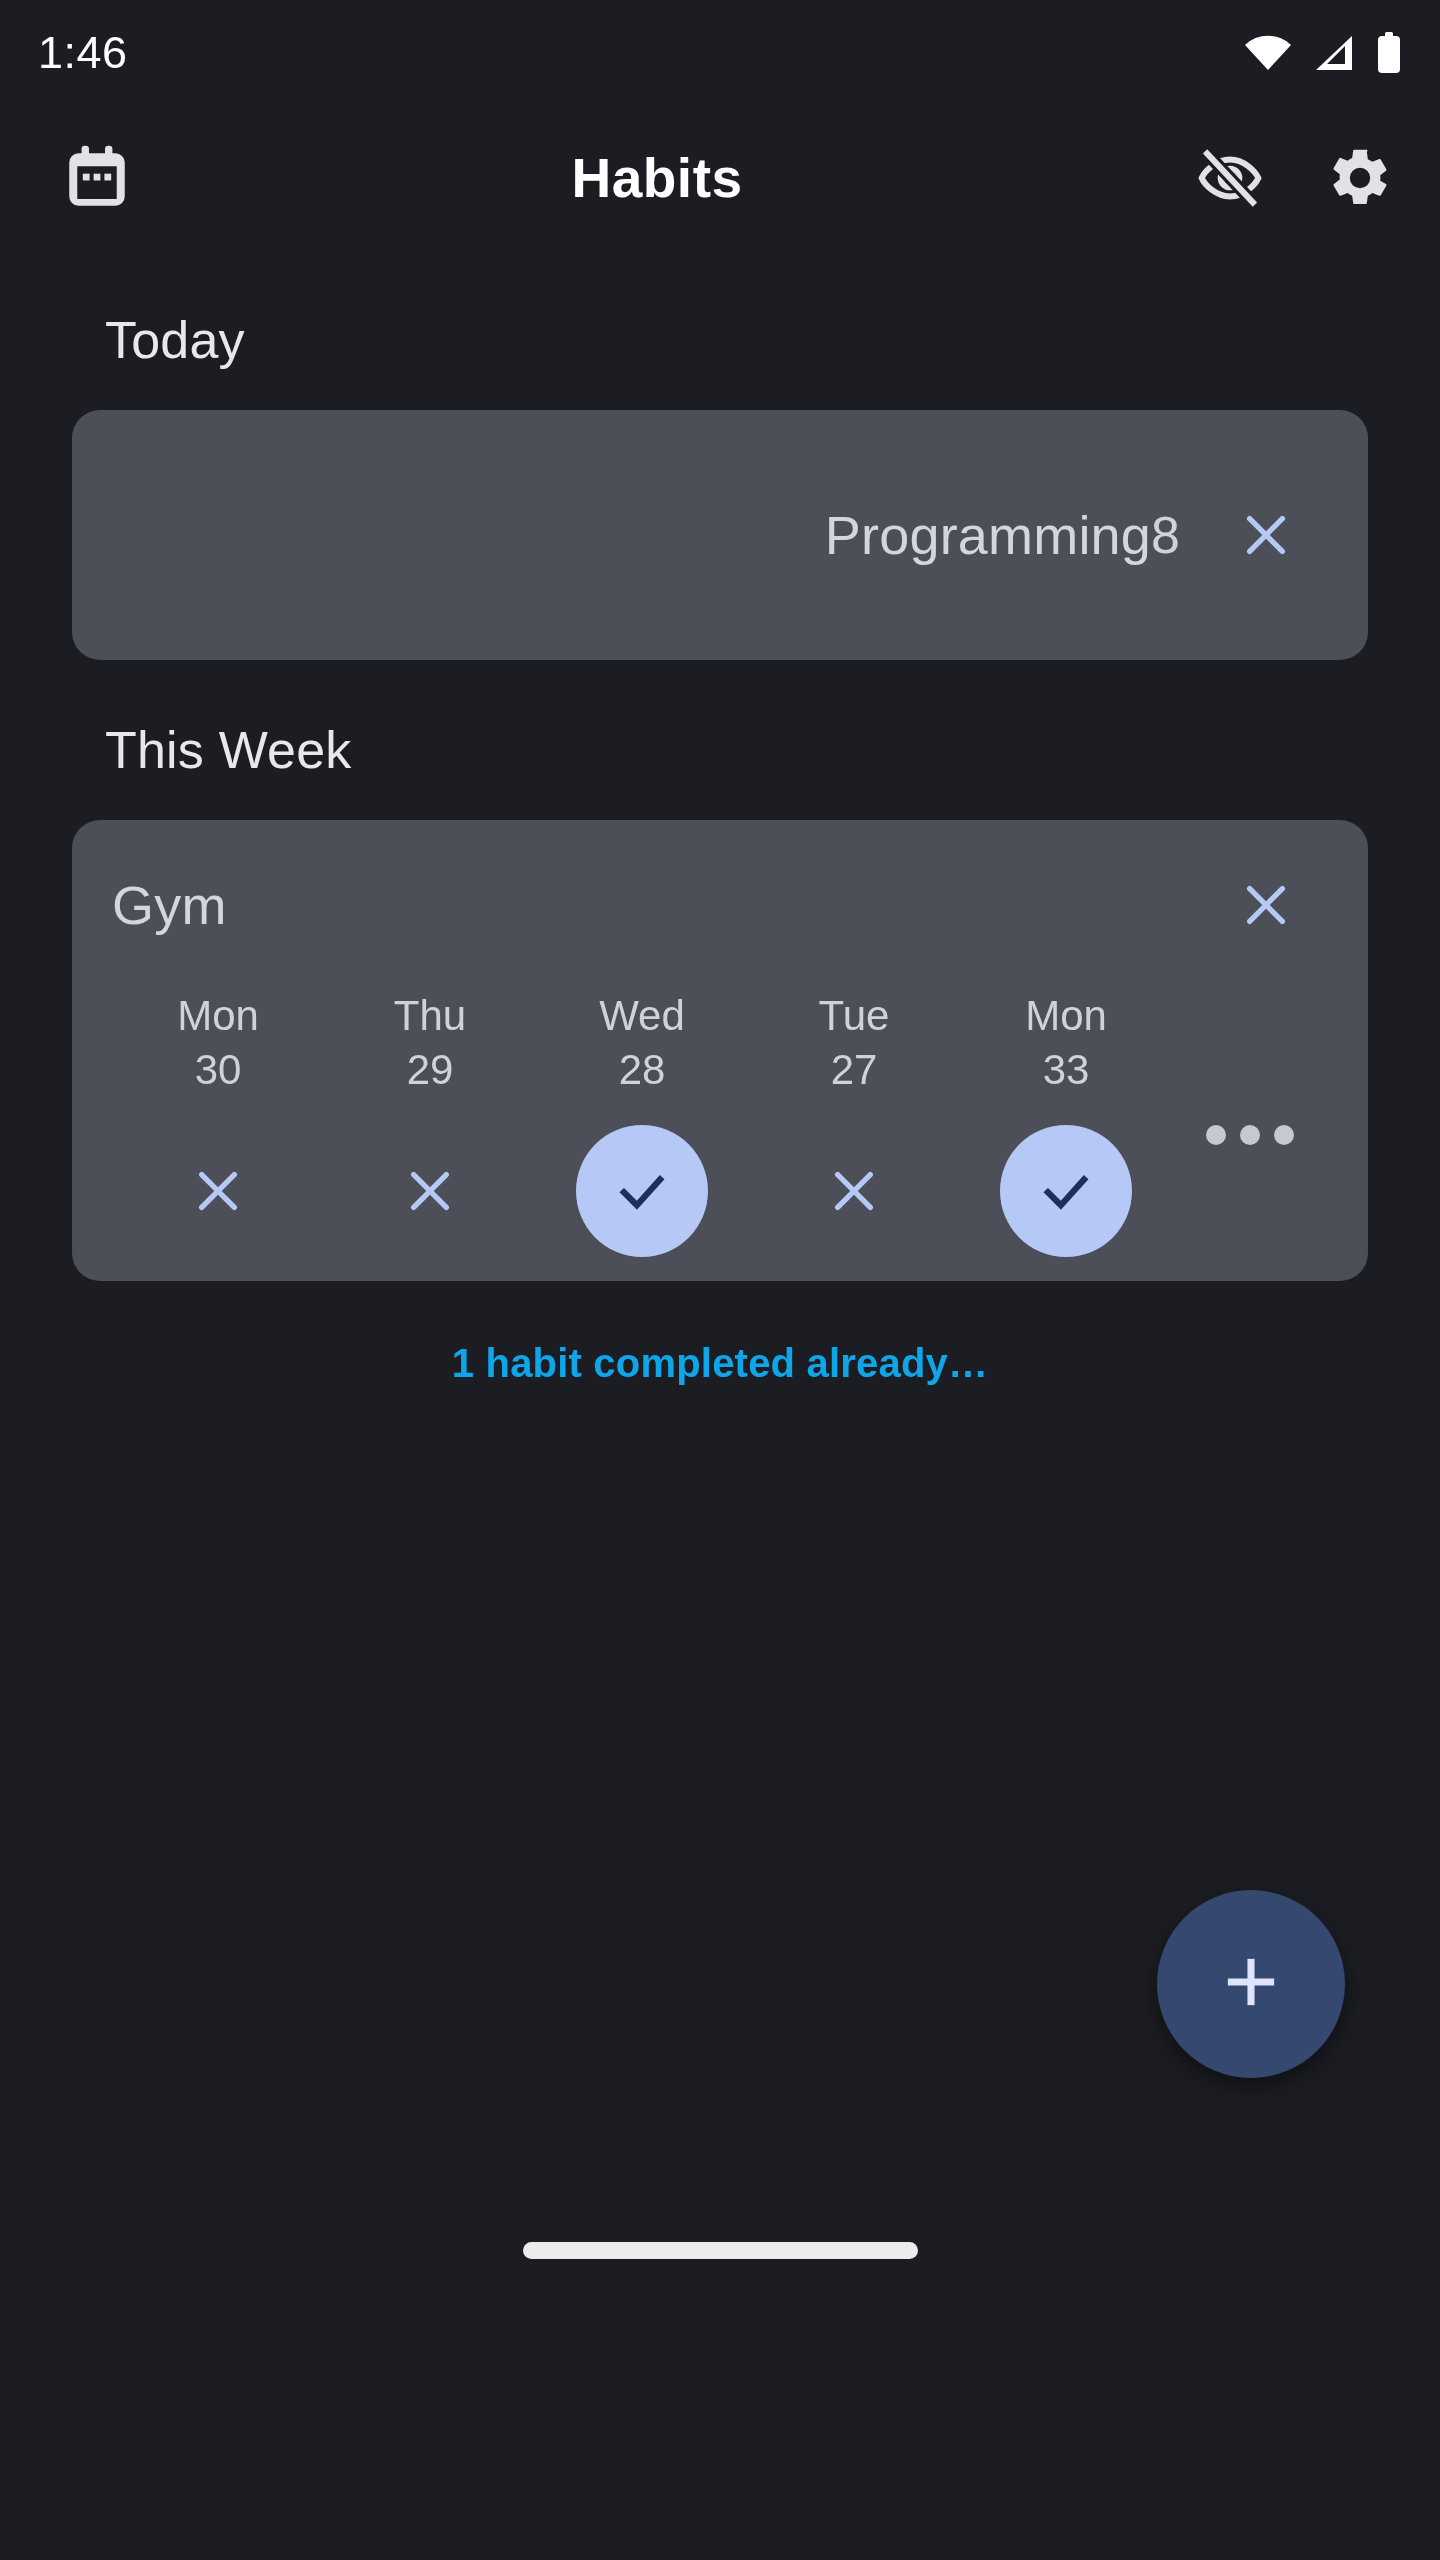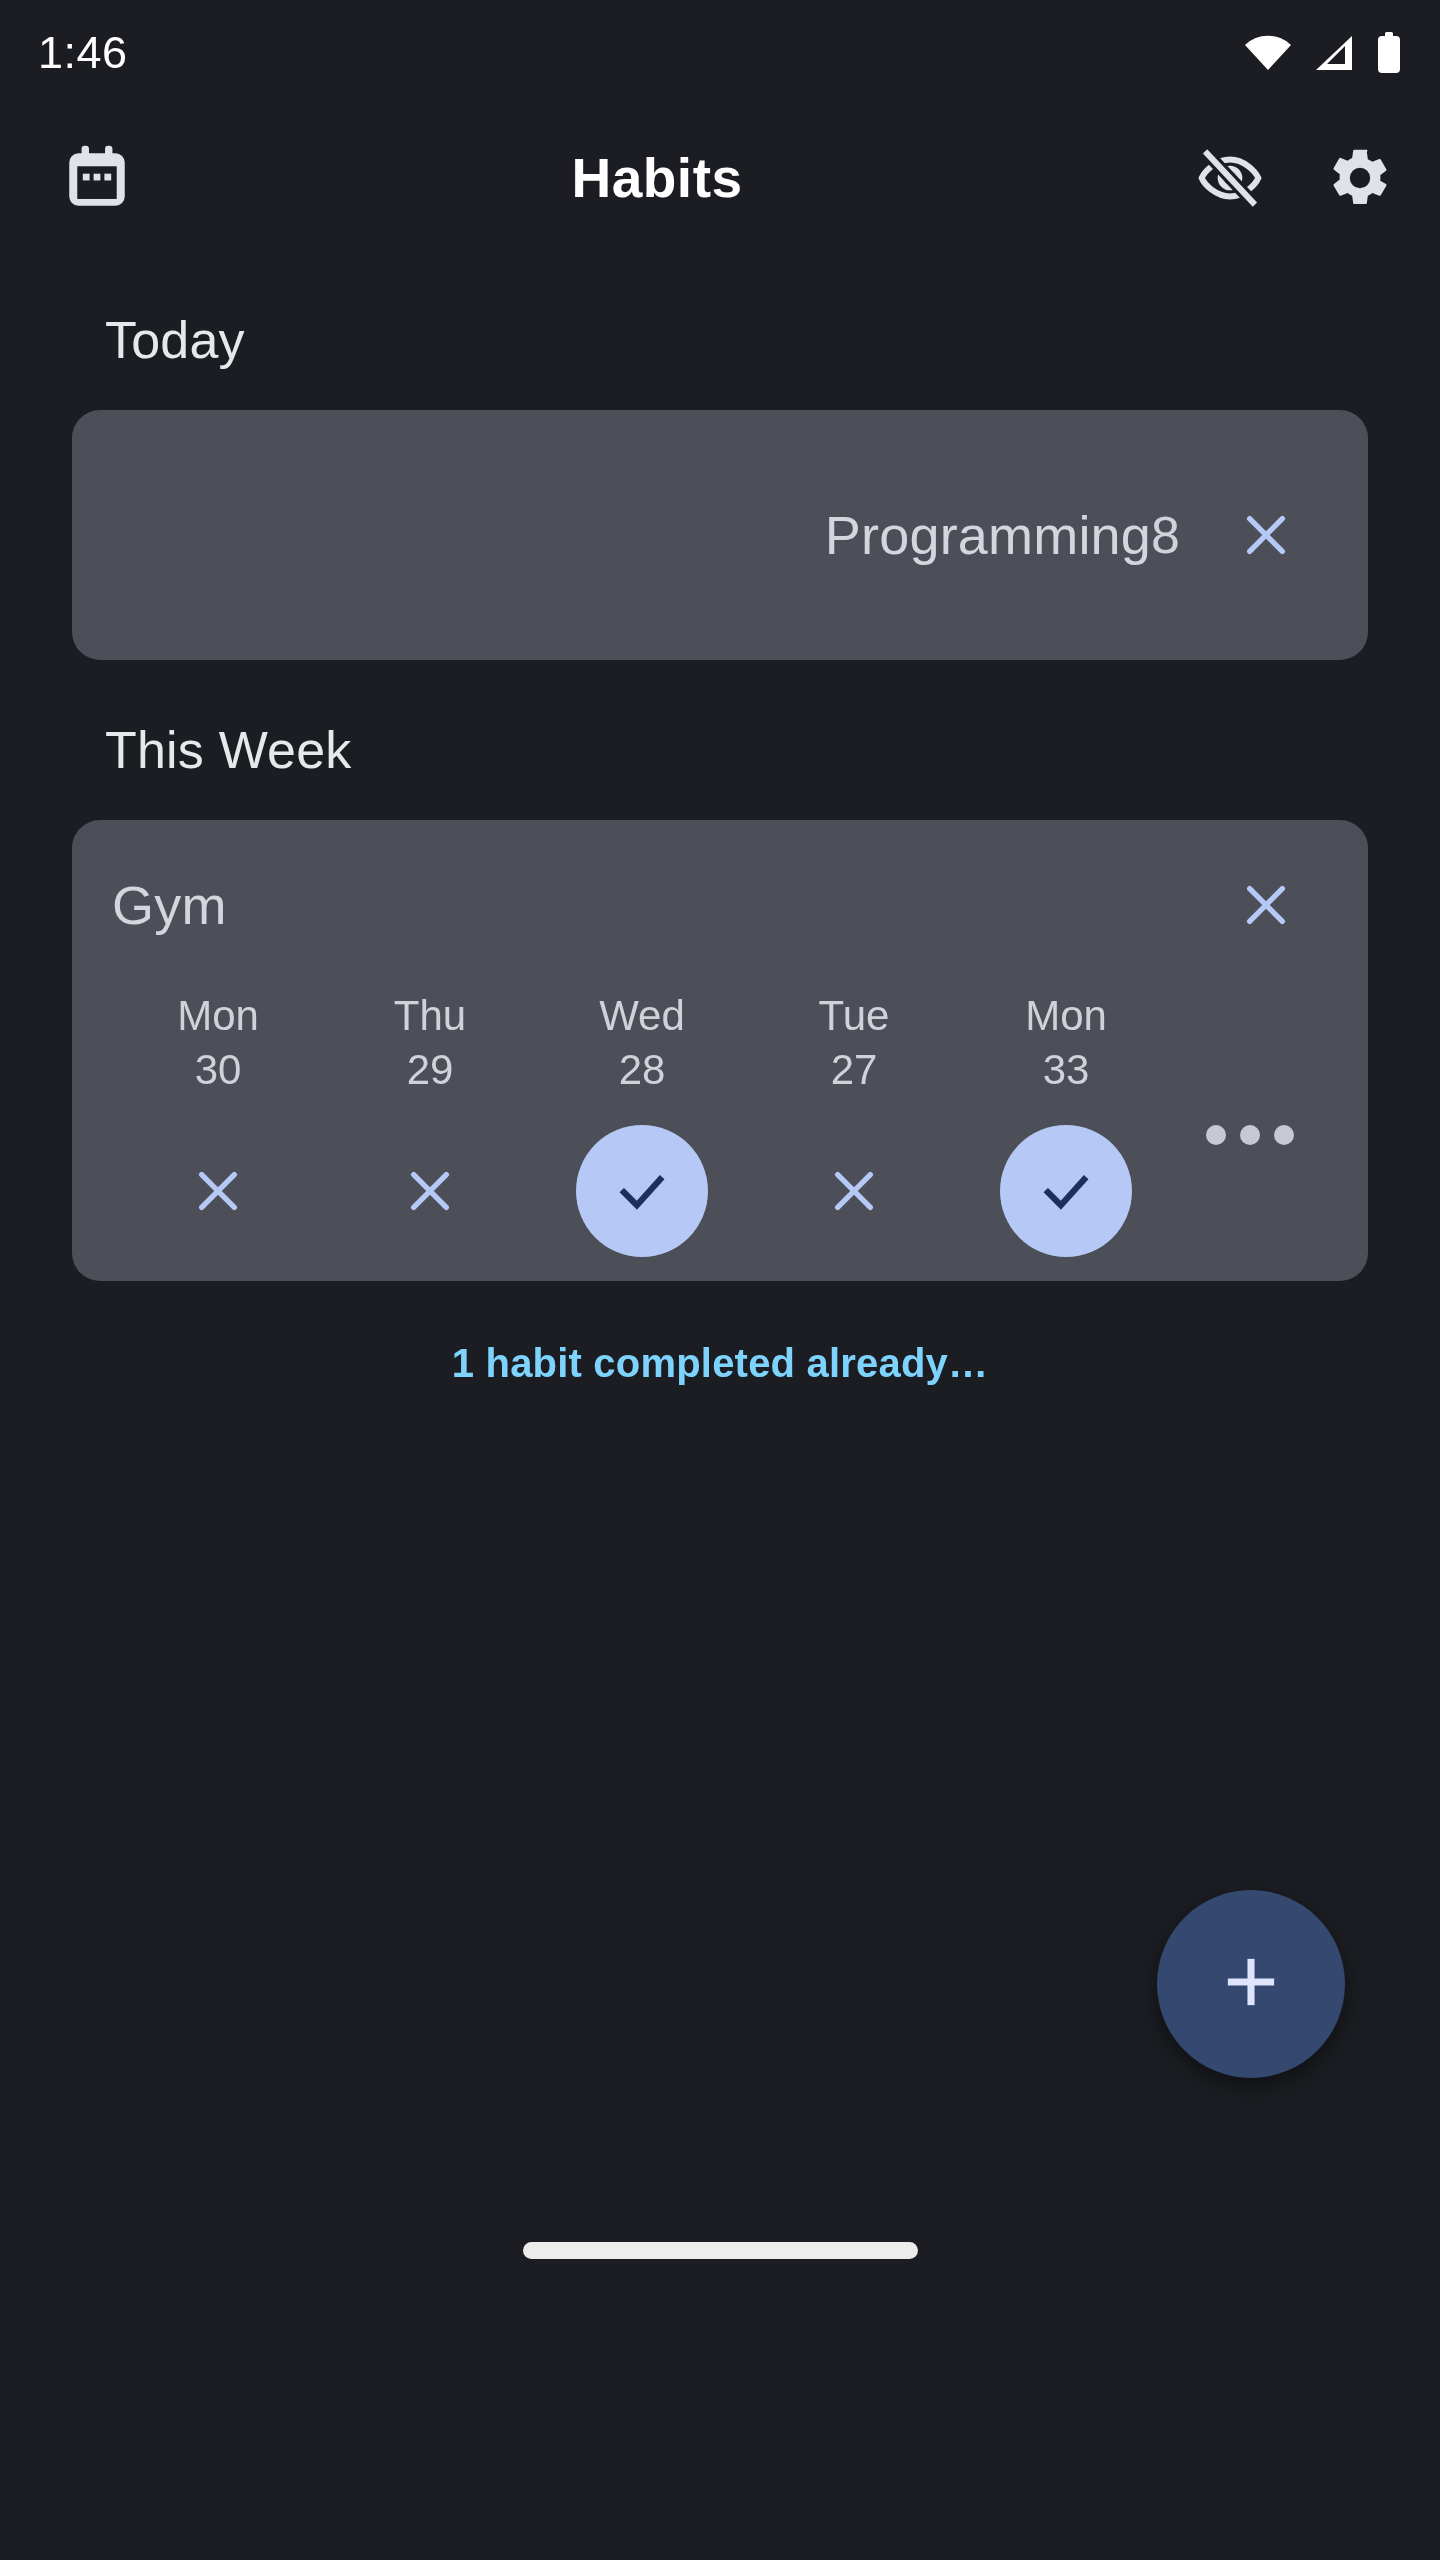--- a/index.html
+++ b/index.html
@@ -181,21 +181,21 @@
   .more-dots span {
     width: 20px;
     height: 20px;
     border-radius: 50%;
     background: #c6c9d1;
     display: block;
   }
 
   .footer-note {
     text-align: center;
-    color: #7dd3fc;
+    color: #0ea5e9;
     font-size: 40px;
     font-weight: bold;
     padding-top: 60px;
     letter-spacing: 0.2px;
   }
 
   
   .fab {
     position: absolute;
     right: 95px;

